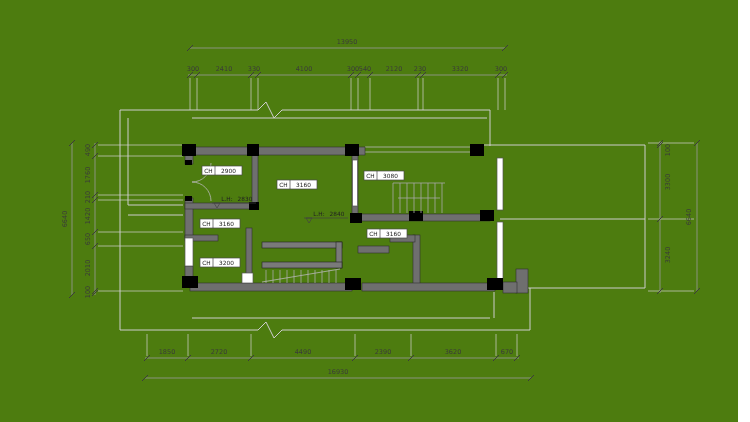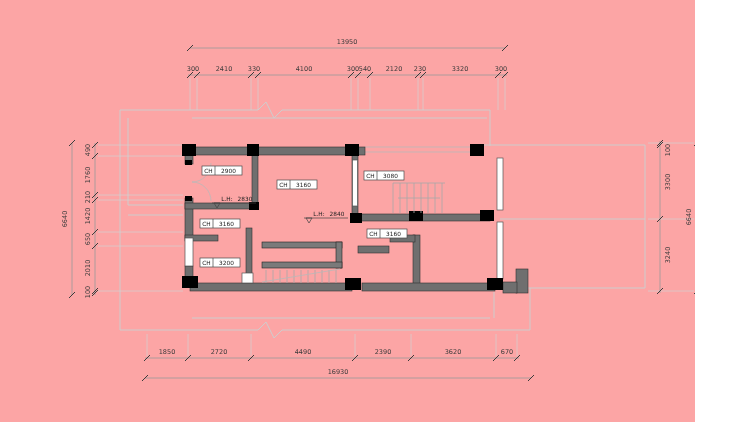--- a/index.html
+++ b/index.html
@@ -1,17 +1,17 @@
 <!DOCTYPE html>
 <html><head>
 <meta charset="utf-8">
 <style>
   html,body{margin:0;padding:0;background:#fff;}
-  #stage{position:relative;width:682px;height:422px;background:#fca5a5;overflow:hidden;
-         font-family:"DejaVu Sans", sans-serif;padding-left:13px;}
+  #stage{position:relative;width:738px;height:422px;background:#4d7c0f;overflow:hidden;
+         font-family:"DejaVu Sans", sans-serif;}
   svg{position:absolute;left:0;top:0;}
   text{font-family:"DejaVu Sans", sans-serif;fill:#3a3a3a;}
   .dimtxt{font-size:6.5px;}
   .roomtxt{font-size:5.8px;fill:#222;}
   .thin{stroke:#cdcdcd;stroke-width:1;fill:none;}
   .thin2{stroke:#b9b9b9;stroke-width:0.8;fill:none;}
   .dimline{stroke:#9a9a9a;stroke-width:0.8;fill:none;}
   .ext{stroke:#d2d2d2;stroke-width:0.7;fill:none;}
   .tick{stroke:#3c3c3c;stroke-width:1;}
   .wall{fill:#6f6f6f;stroke:#2f2f2f;stroke-width:0.6;}

